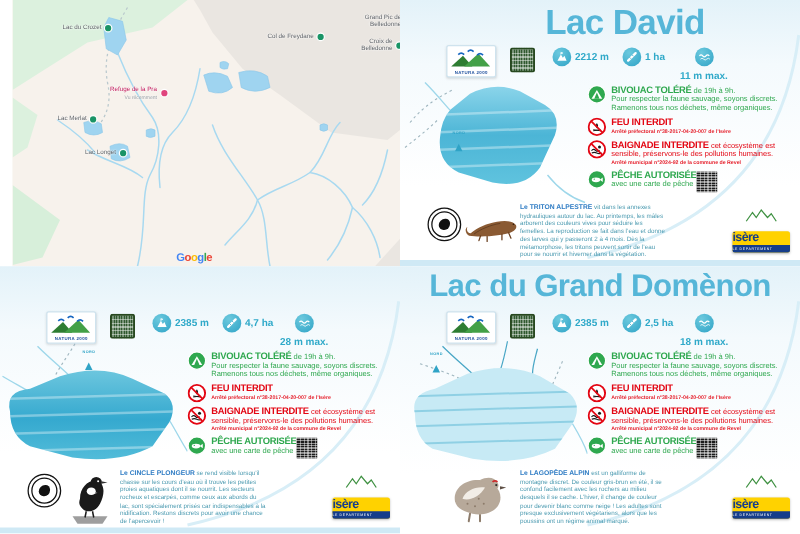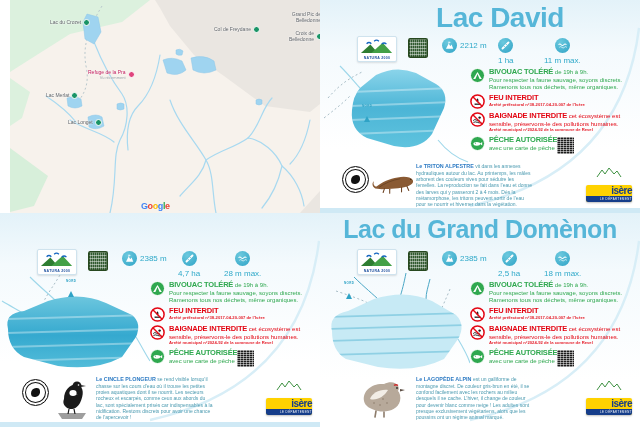--- a/index.html
+++ b/index.html
@@ -33,25 +33,25 @@
       background:
        repeating-linear-gradient(0deg,rgba(255,255,255,.45) 0 1px,transparent 1px 3px),
        repeating-linear-gradient(90deg,rgba(255,255,255,.35) 0 1px,transparent 1px 2px),
        #30592f;box-shadow:inset 0 0 0 1.5px #27481f;}
   .qr-dark{position:absolute;width:17px;height:17px;left:87px;top:1px;border-radius:1px;
       background:
        repeating-linear-gradient(0deg,rgba(255,255,255,.5) 0 1px,transparent 1px 2px),
        repeating-linear-gradient(90deg,rgba(255,255,255,.45) 0 1px,transparent 1px 3px),
        #1b1b1b;}
   .stat{position:absolute;top:38px;display:flex;align-items:center;gap:3px;}
-  .s-alt{left:122px;} .s-area{left:178px;flex-direction:column;} .s-dep{left:224px;flex-direction:column;}
+  .s-alt{left:122px;} .s-area{left:178px;} .s-dep{left:224px;flex-direction:column;}
   .stat-ic{width:15px;height:15px;border-radius:50%;flex:0 0 auto;
            background:radial-gradient(circle at 35% 28%,#6cc9de,#2fa3c6);display:flex;align-items:center;justify-content:center;}
   .stat-ic svg{width:11px;height:11px;}
-  .stat-lbl{font-size:8px;font-weight:normal;color:#2fa9c9;white-space:nowrap;}
+  .stat-lbl{font-size:8px;font-weight:bold;color:#2fa9c9;white-space:nowrap;}
   
   .lakearea{position:absolute;left:0;top:58px;width:150px;height:112px;}
   .north{position:absolute;left:42px;top:46px;text-align:center;}
   .north span{display:block;font-size:3px;color:#2fa3c6;font-weight:bold;letter-spacing:.4px;}
   .ntri{display:inline-block;width:0;height:0;border-left:3px solid transparent;
         border-right:3px solid transparent;border-bottom:6px solid #2fa3c6;}
   
   .rules{position:absolute;left:150px;top:68px;width:168px;}
   .rule{position:relative;display:flex;gap:4px;margin-bottom:3px;}
   .ric{width:15px;height:15px;flex:0 0 auto;}
@@ -67,21 +67,21 @@
          box-shadow:inset 0 0 0 2px #fff,inset 0 0 0 3px #111;background:#fff;}
   .stamp i{width:9px;height:9px;background:#111;border-radius:60% 40% 55% 45%;display:block;}
   .illus{position:absolute;top:162px;}
   .sptext{position:absolute;left:96px;top:163px;width:118px;margin:0;
           font-size:5px;line-height:1.25;color:#4b9ab0;}
   .sptext b{color:#2f7cc4;font-size:5.4px;}
   .revel{position:absolute;left:274px;top:166px;width:30px;text-align:center;}
   .revel svg{width:26px;height:12px;display:block;margin:0 auto;}
   .revel span{font-size:3.8px;color:#3f9142;font-style:italic;}
   .isere{position:absolute;left:266px;top:185px;width:46px;background:#ffd200;border-radius:2px;
-         text-align:right;box-shadow:0 1px 2px rgba(0,0,0,.25);padding:1px 0 0;}
+         text-align:left;box-shadow:0 1px 2px rgba(0,0,0,.25);padding:1px 0 0;}
   .isere b{display:block;font-size:10px;line-height:10px;color:#153d8a;letter-spacing:-0.5px;}
   .isere span{display:block;background:#153d8a;color:#fff;font-size:2.8px;letter-spacing:.5px;
               padding:1px 0;border-radius:0 0 2px 2px;}
 </style>
 </head>
 <body>
 
 <svg width="0" height="0" style="position:absolute">
   <defs>
     <symbol id="sym-tent" viewBox="0 0 15 15">

